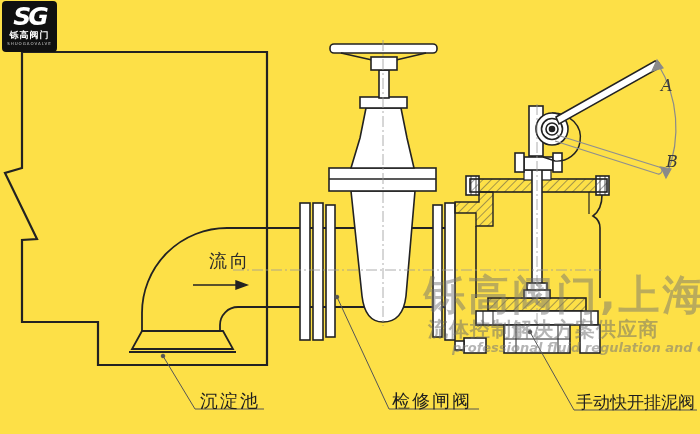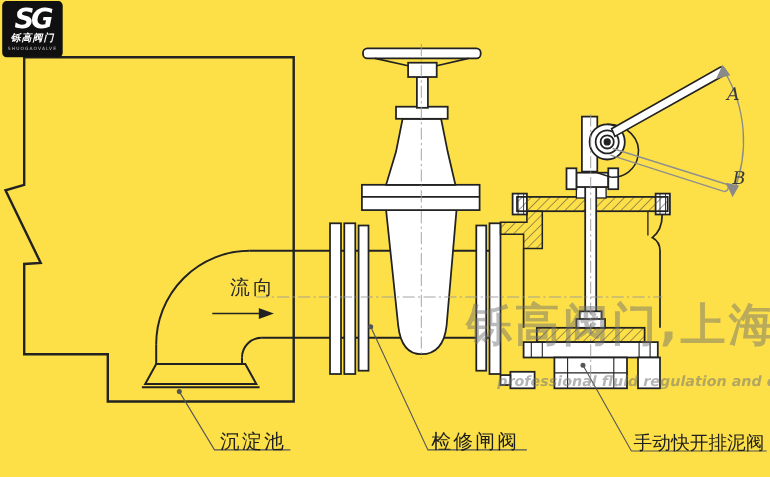--- a/index.html
+++ b/index.html
@@ -7,21 +7,21 @@
     position:relative;width:700px;height:434px;background:#fde047;
     font-family:"DejaVu Sans","Liberation Sans",sans-serif;overflow:hidden;
   }
   #drawing{position:absolute;left:0;top:0;}
   .abs{position:absolute;white-space:nowrap;}
   .logo{
     left:2px;top:1px;width:55px;height:51px;background:#101010;border-radius:4px;
     color:#fff;text-align:center;line-height:1;z-index:5;
   }
   .logo .sg{font-size:25px;font-weight:bold;font-style:italic;letter-spacing:-3px;margin-top:3px;}
-  .logo .cn{font-size:9px;font-weight:bold;letter-spacing:1px;margin-top:2px;font-style:italic;}
+  .logo .cn{font-size:9px;font-weight:bold;letter-spacing:1px;margin-top:2px;}
   .logo .en{font-size:4px;color:#c9c9c9;letter-spacing:1px;margin-top:2px;}
   .cjk-label{font-size:18px;color:#1e1e1e;letter-spacing:2px;z-index:4;}
   .flow{left:209px;top:249px;font-size:18px;color:#2a2a2a;letter-spacing:3px;z-index:4;}
   .pos-letter{font-family:"DejaVu Serif","Liberation Serif",serif;font-style:italic;
     font-size:16px;color:#3a3a3a;z-index:4;}
   .wm{z-index:3;pointer-events:none;}
   .wm1{left:424px;top:268px;font-size:41px;font-weight:bold;letter-spacing:3px;
     color:rgba(112,112,112,0.48);}
   .wm2{left:428px;top:316px;font-size:20px;font-weight:bold;letter-spacing:1px;
     color:rgba(105,105,105,0.50);}
@@ -172,15 +172,16 @@
   <div class="abs flow">流向</div>
 
   <div class="abs pos-letter" style="left:661px;top:76px;">A</div>
   <div class="abs pos-letter" style="left:666px;top:152px;">B</div>
 
   <div class="abs cjk-label" style="left:200px;top:389px;">沉淀池</div>
   <div class="abs cjk-label" style="left:392px;top:389px;">检修闸阀</div>
   <div class="abs cjk-label" style="left:576px;top:391px;font-size:17px;letter-spacing:0px;">手动快开排泥阀</div>
 
   <div class="abs wm wm1">铄高阀门,上海</div>
+  <div class="abs wm wm2">流体控制解决方案供应商</div>
   <div class="abs wm wm3">professional fluid regulation and control</div>
 
 </div>
 
 </body></html>

